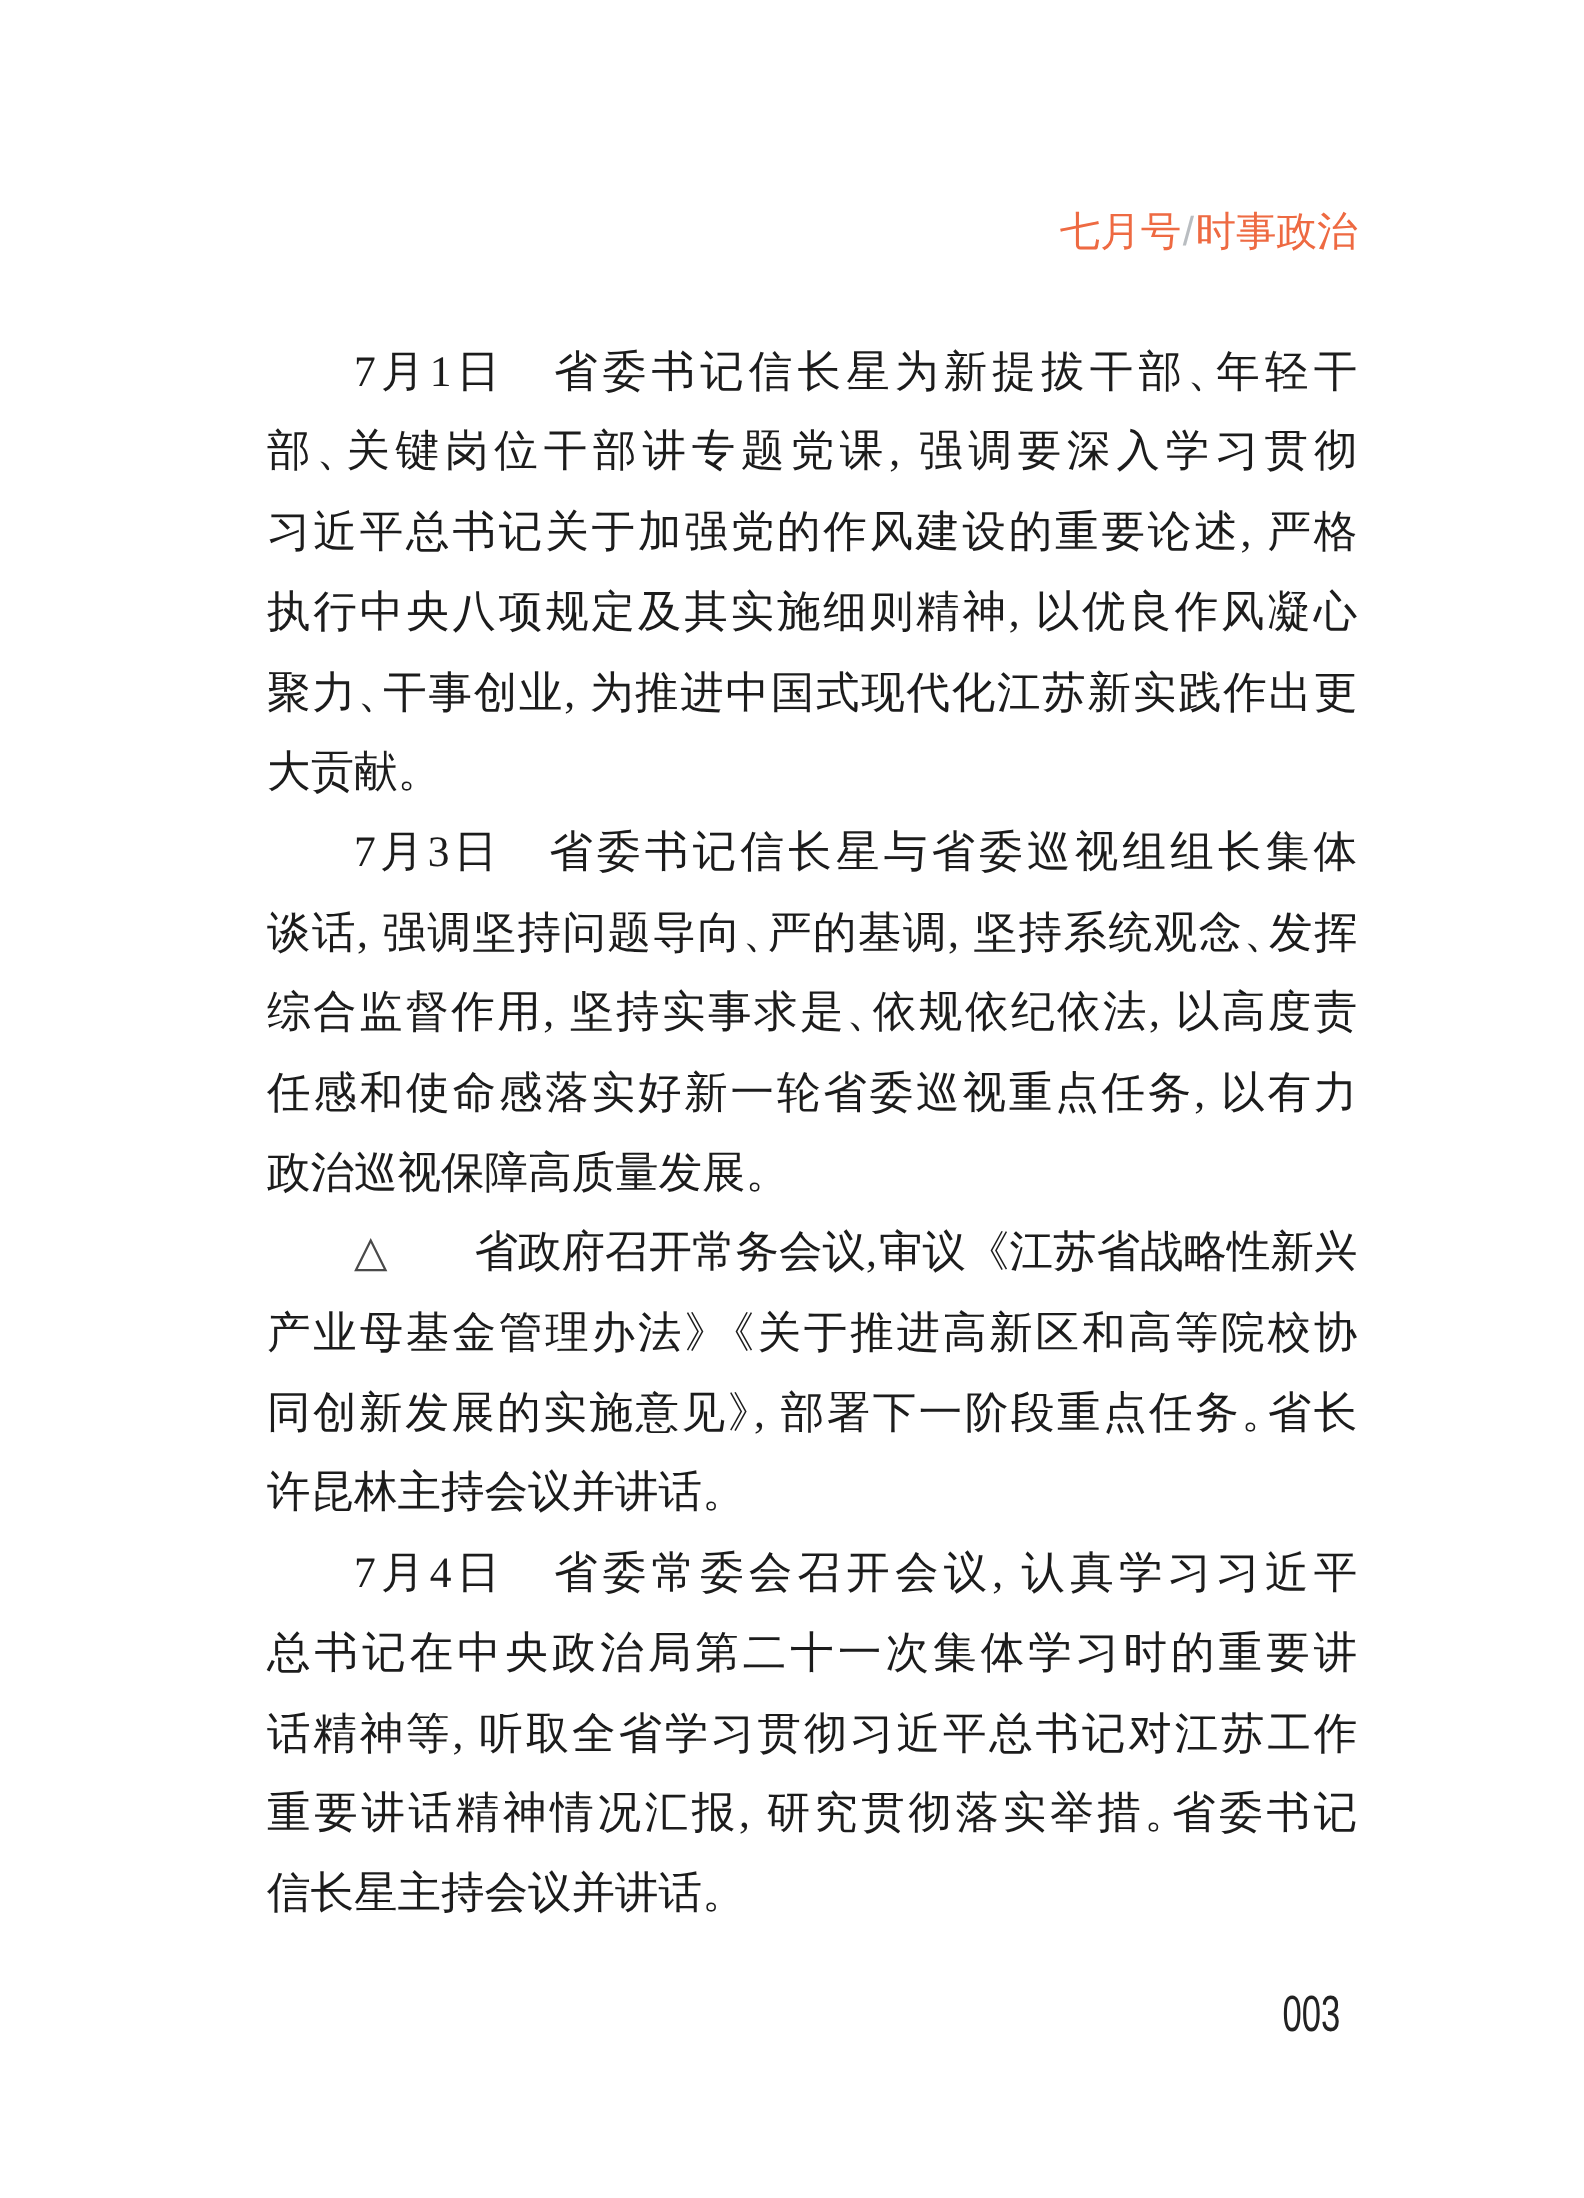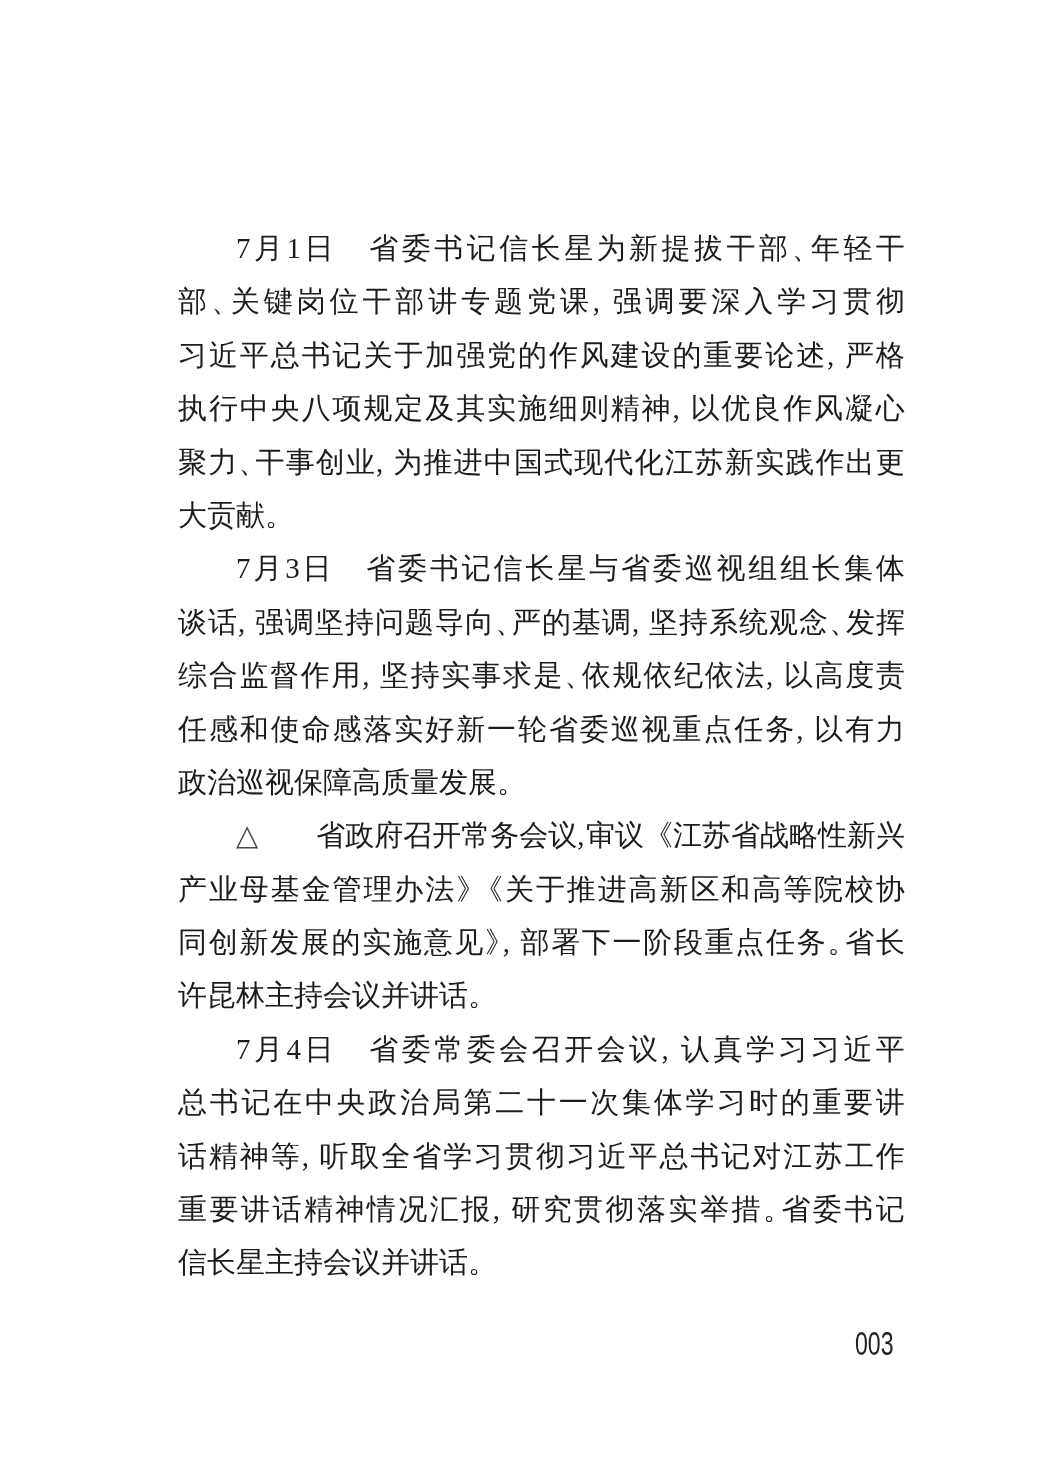--- a/index.html
+++ b/index.html
@@ -55,20 +55,21 @@
     font-family: "Liberation Sans", "DejaVu Sans", sans-serif;
     transform: scaleX(0.68);
     transform-origin: 0 50%;
   }
 </style>
 </head>
 <body>
 
 <div class="page">
 
+  <div class="header"><span>七月号</span><span class="sep">/</span><span>时事政治</span></div>
 
   <div class="text-block">
       <div class="line first"><span>7</span><span>月</span><span>1</span><span>日</span><span>　</span><span>省</span><span>委</span><span>书</span><span>记</span><span>信</span><span>长</span><span>星</span><span>为</span><span>新</span><span>提</span><span>拔</span><span>干</span><span>部</span><span class="half">、</span><span>年</span><span>轻</span><span>干</span></div>
       <div class="line"><span>部</span><span class="half">、</span><span>关</span><span>键</span><span>岗</span><span>位</span><span>干</span><span>部</span><span>讲</span><span>专</span><span>题</span><span>党</span><span>课</span><span class="half">,</span><span>强</span><span>调</span><span>要</span><span>深</span><span>入</span><span>学</span><span>习</span><span>贯</span><span>彻</span></div>
       <div class="line"><span>习</span><span>近</span><span>平</span><span>总</span><span>书</span><span>记</span><span>关</span><span>于</span><span>加</span><span>强</span><span>党</span><span>的</span><span>作</span><span>风</span><span>建</span><span>设</span><span>的</span><span>重</span><span>要</span><span>论</span><span>述</span><span class="half">,</span><span>严</span><span>格</span></div>
       <div class="line"><span>执</span><span>行</span><span>中</span><span>央</span><span>八</span><span>项</span><span>规</span><span>定</span><span>及</span><span>其</span><span>实</span><span>施</span><span>细</span><span>则</span><span>精</span><span>神</span><span class="half">,</span><span>以</span><span>优</span><span>良</span><span>作</span><span>风</span><span>凝</span><span>心</span></div>
       <div class="line"><span>聚</span><span>力</span><span class="half">、</span><span>干</span><span>事</span><span>创</span><span>业</span><span class="half">,</span><span>为</span><span>推</span><span>进</span><span>中</span><span>国</span><span>式</span><span>现</span><span>代</span><span>化</span><span>江</span><span>苏</span><span>新</span><span>实</span><span>践</span><span>作</span><span>出</span><span>更</span></div>
       <div class="line last"><span>大</span><span>贡</span><span>献</span><span class="half">。</span></div>
       <div class="line first"><span>7</span><span>月</span><span>3</span><span>日</span><span>　</span><span>省</span><span>委</span><span>书</span><span>记</span><span>信</span><span>长</span><span>星</span><span>与</span><span>省</span><span>委</span><span>巡</span><span>视</span><span>组</span><span>组</span><span>长</span><span>集</span><span>体</span></div>
       <div class="line"><span>谈</span><span>话</span><span class="half">,</span><span>强</span><span>调</span><span>坚</span><span>持</span><span>问</span><span>题</span><span>导</span><span>向</span><span class="half">、</span><span>严</span><span>的</span><span>基</span><span>调</span><span class="half">,</span><span>坚</span><span>持</span><span>系</span><span>统</span><span>观</span><span>念</span><span class="half">、</span><span>发</span><span>挥</span></div>

